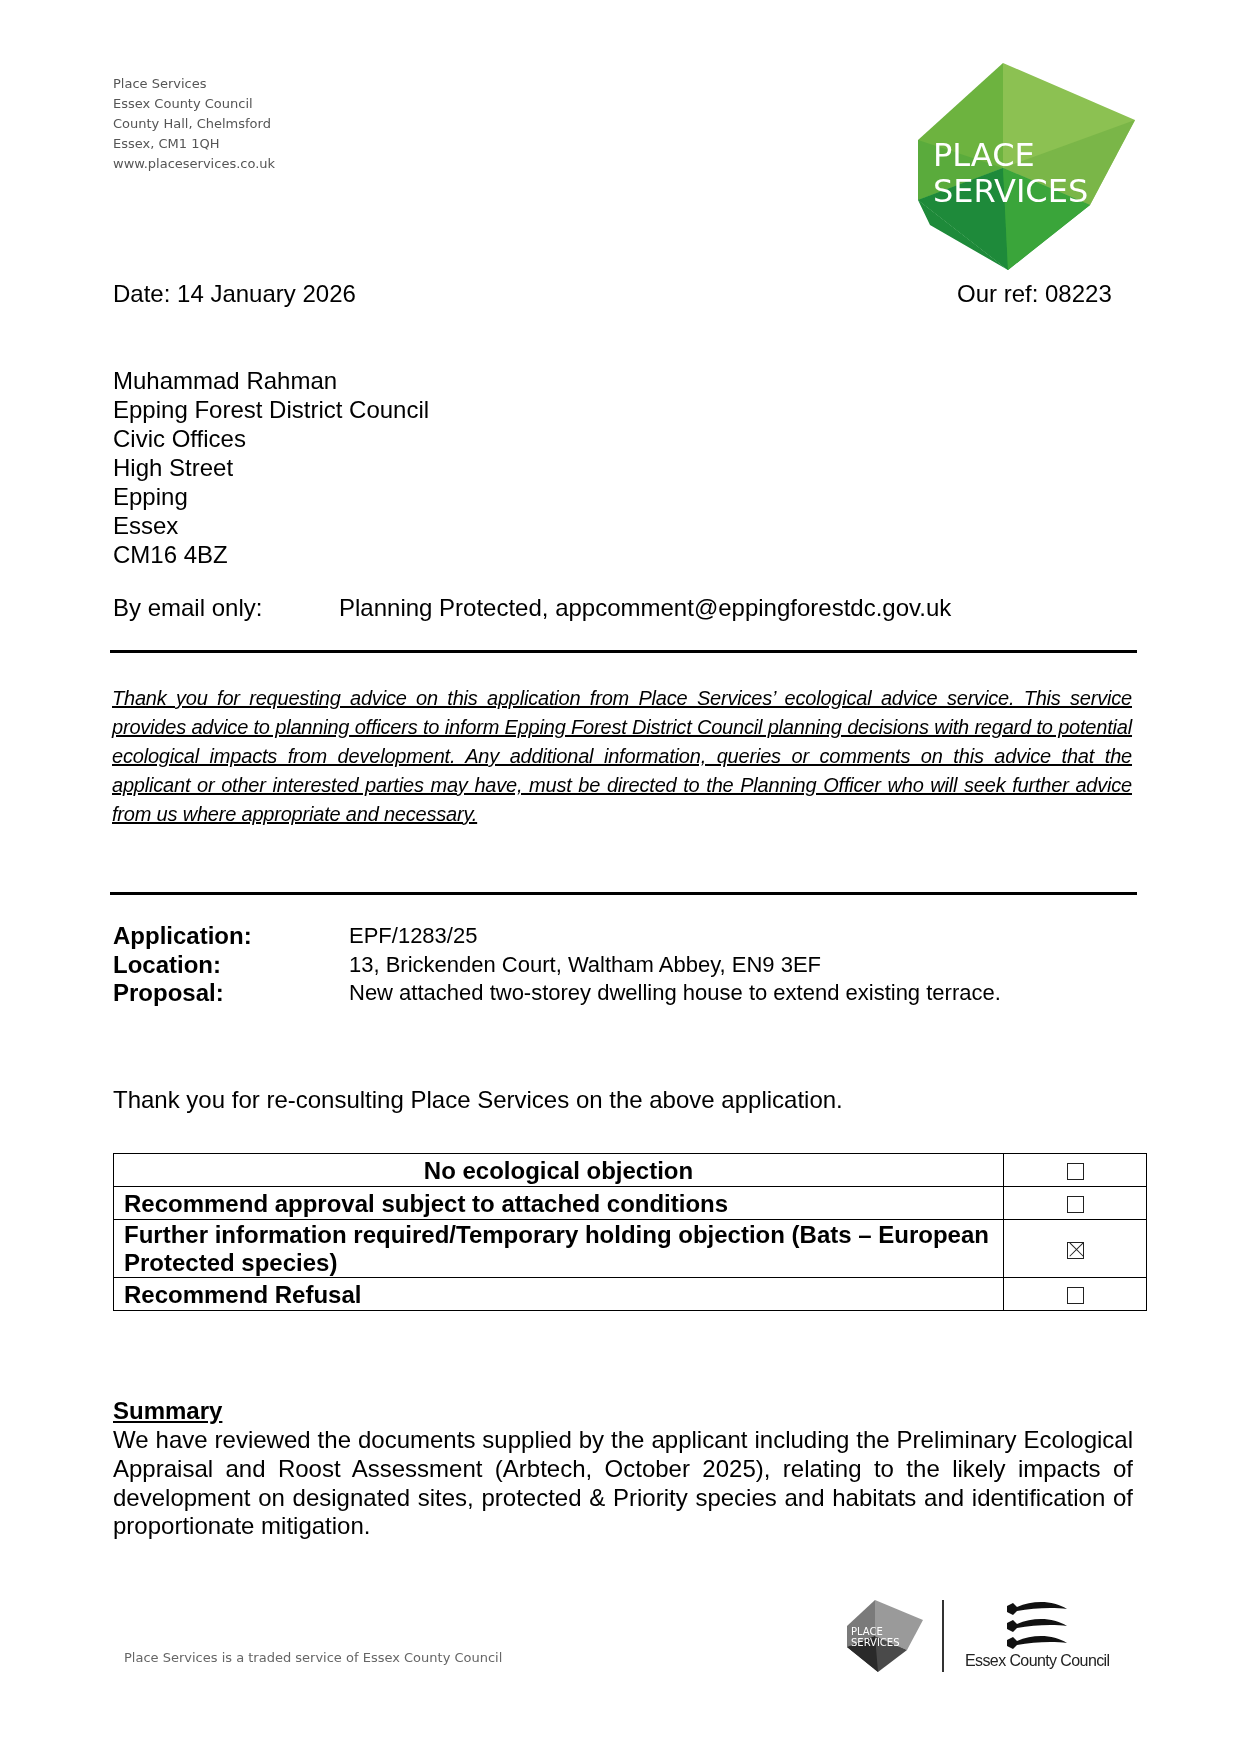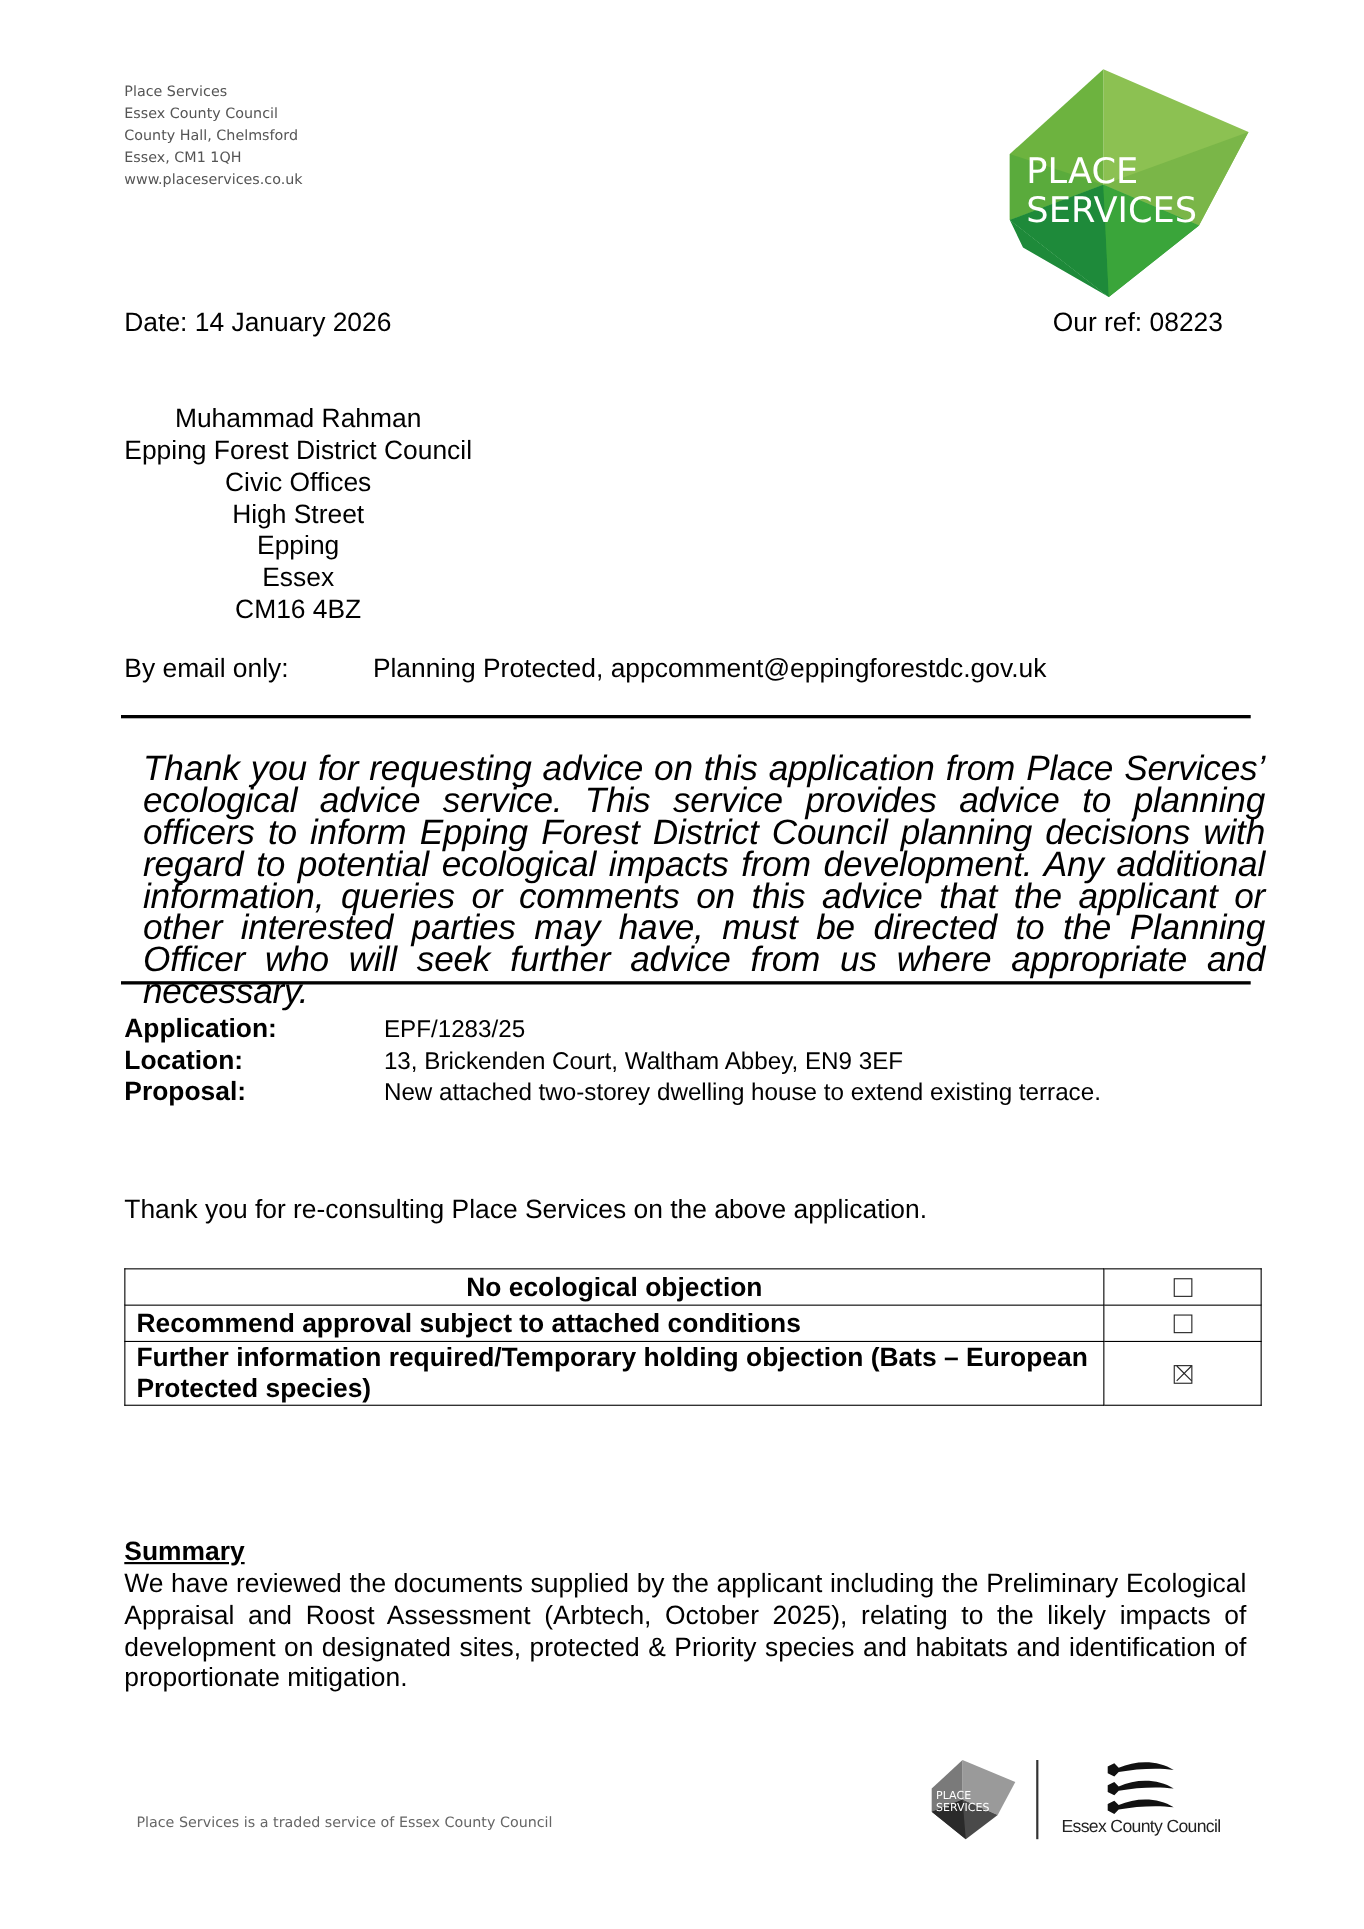--- a/index.html
+++ b/index.html
@@ -17,31 +17,31 @@
     .letterhead .web { margin-top: 0; display: block; }
     .letterhead span { display: block; white-space: nowrap; }
 
     
     .logo { left: 915px; top: 60px; width: 225px; height: 215px; }
 
     .date { left: 113px; top: 280px; font-size: 24px; }
     .ref { left: 957px; top: 280px; font-size: 24px; }
 
     .address { left: 113px; top: 366px; font-size: 24px; line-height: 29px; }
-    .address span { display: block; white-space: nowrap; text-align: center; }
+    .address span { display: block; white-space: nowrap; }
 
     .email-row { left: 113px; top: 594px; font-size: 24px; white-space: nowrap; }
     .email-row .val { position: absolute; left: 226px; top: 0; }
 
     .rule { left: 110px; width: 1027px; height: 3px; background: #000; }
 
     .intro {
-      left: 130px; top: 684px; width: 1020px;
-      font-size: 32px; line-height: 29px; font-style: italic;
-      text-align: justify; letter-spacing: -0.2px;
+      left: 112px; top: 684px; width: 1020px;
+      font-size: 20px; line-height: 29px; font-style: italic;
+      text-align: justify; letter-spacing: -0.2px; text-decoration: underline;
     }
 
     .details { left: 113px; top: 922px; font-size: 24px; line-height: 28.5px; }
     .details .row { position: relative; height: 28.5px; white-space: nowrap; }
     .details .lbl { font-weight: bold; }
     .details .val { position: absolute; left: 236px; top: 0; font-size: 22px; }
 
     .reconsult { left: 113px; top: 1086px; font-size: 24px; white-space: nowrap; }
 
     table.decision {
@@ -155,20 +155,24 @@
     <td class="opt"><span class="cb"></span></td>
   </tr>
   <tr>
     <td style="height:31px;">Recommend approval subject to attached conditions</td>
     <td class="opt"><span class="cb"></span></td>
   </tr>
   <tr>
     <td style="height:56px;">Further information required/Temporary holding objection (Bats – European Protected species)</td>
     <td class="opt"><span class="cb checked"></span></td>
   </tr>
+  <tr>
+    <td style="height:31px;">Recommend Refusal</td>
+    <td class="opt"><span class="cb"></span></td>
+  </tr>
 </tbody>
   </table>
 
 <div class="abs summary-h">Summary</div>
 <div class="abs summary-body">We have reviewed the documents supplied by the applicant including the Preliminary Ecological Appraisal and Roost Assessment (Arbtech, October 2025), relating to the likely impacts of development on designated sites, protected &amp; Priority species and habitats and identification of proportionate mitigation.</div>
 
 <div class="abs footer-note">Place Services is a traded service of Essex County Council</div>
 
 <svg class="abs footer-logo-ps" viewBox="0 0 80 76">
   <polygon points="30,2 78,22 62,52 30,38" fill="#9a9a9a"></polygon>

